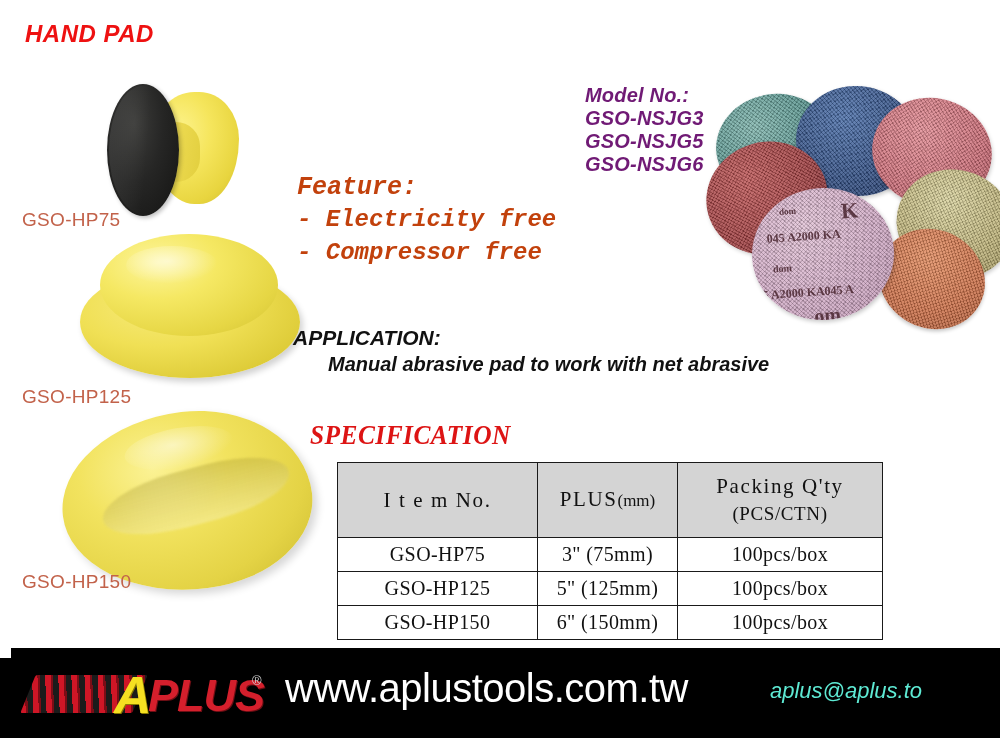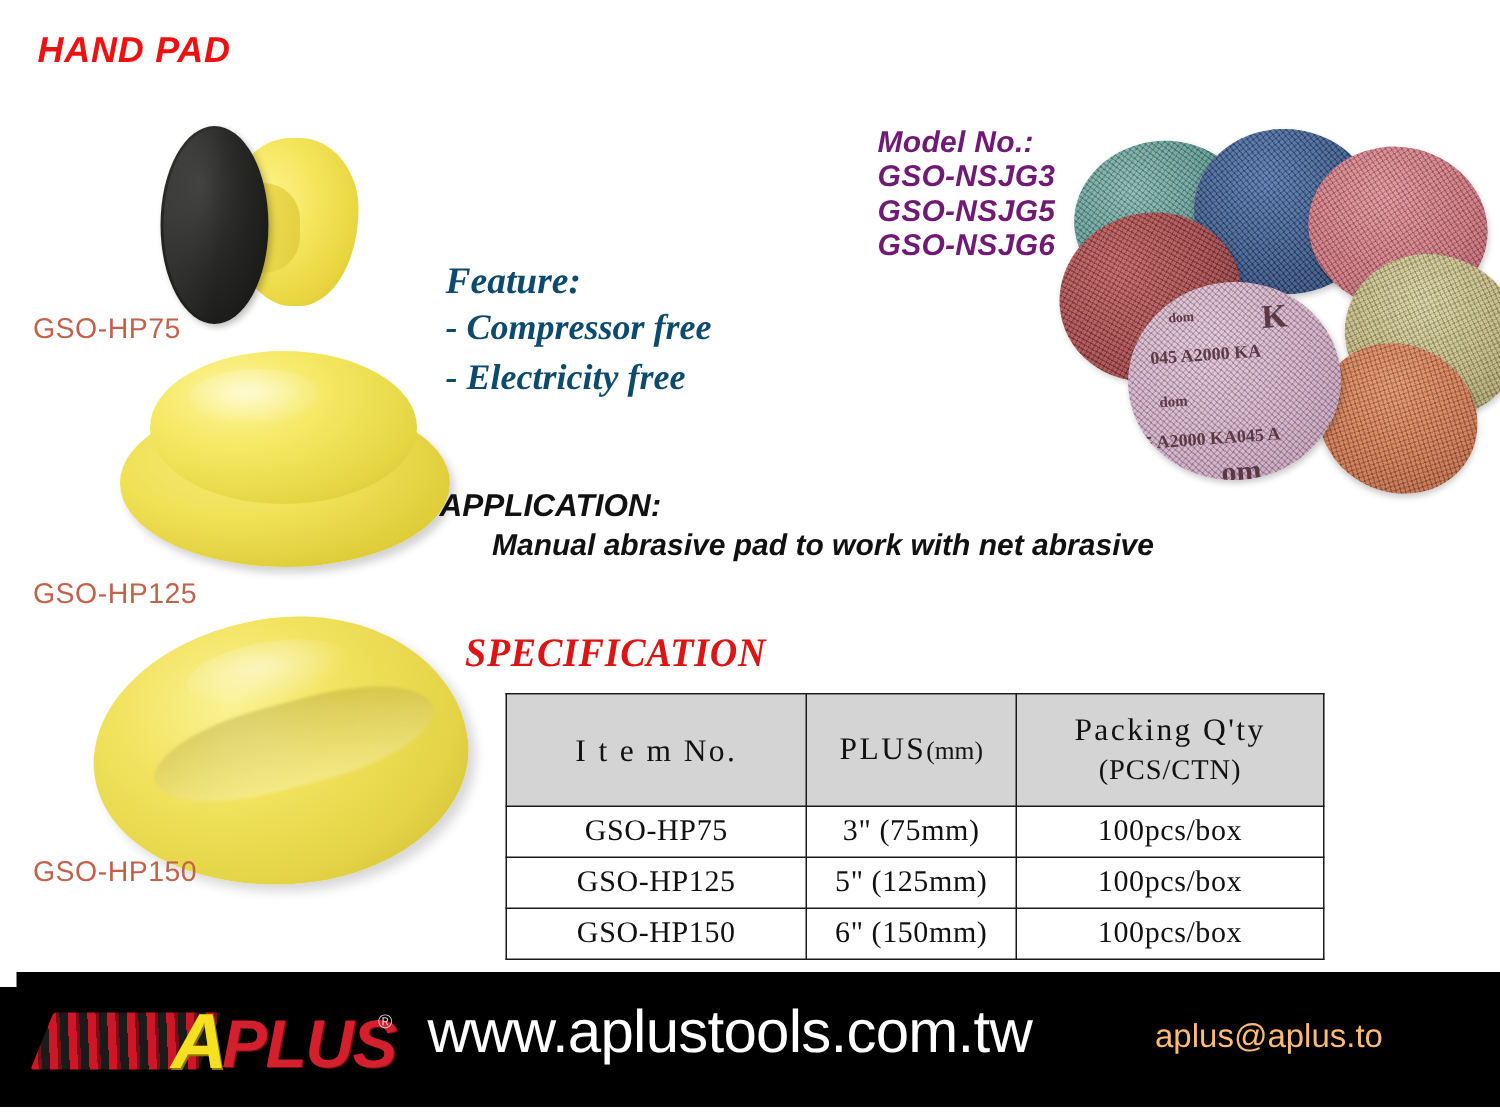--- a/index.html
+++ b/index.html
@@ -95,22 +95,22 @@
     letter-spacing:0.3px;white-space:nowrap;
   }
   .lab75{left:22px;top:209px;}
   .lab125{left:22px;top:386px;}
   .lab150{left:22px;top:571px;}
 
   
   .feature{
     position:absolute;left:297px;top:172px;
     font-style:italic;font-weight:bold;
-    font-family:Liberation Serif, serif;
-    color:#0c4a6e;
+    font-family:Liberation Mono, monospace;
+    color:#c2410c;
   }
   .feature .ft-head{font-size:25px;line-height:31px;}
   .feature .ft-item{font-size:24px;line-height:33px;white-space:nowrap;}
 
   .application{
     position:absolute;left:293px;top:325px;
     font-family:"Liberation Sans",sans-serif;color:#111;
   }
   .application .app-head{
     font-size:21px;font-style:italic;font-weight:bold;line-height:26px;
@@ -251,23 +251,24 @@
   }
 
   .site{
     position:absolute;left:285px;top:18px;
     color:#fff;font-size:40px;
     font-family:"Liberation Sans",sans-serif;
     letter-spacing:-0.5px;white-space:nowrap;
   }
   .mail{
     position:absolute;left:770px;top:30px;
-    color:#fdba74;font-size:22px;
+    color:#5eead4;font-size:22px;
     font-family:"Liberation Sans",sans-serif;
     white-space:nowrap;
+    font-style:italic;
   }
 </style>
 </head>
 <body>
 
 <div class="page">
 
   <div class="title">HAND PAD</div>
 
   <div class="prod hp75">
@@ -287,22 +288,22 @@
 
   <div class="prod hp150">
     <div class="body"></div>
     <div class="groove"></div>
     <div class="gloss"></div>
   </div>
   <div class="prod-label lab150">GSO-HP150</div>
 
   <div class="feature">
     <div class="ft-head">Feature:</div>
+    <div class="ft-item">- Electricity free</div>
     <div class="ft-item">- Compressor free</div>
-    <div class="ft-item">- Electricity free</div>
   </div>
 
   <div class="application">
     <div class="app-head">APPLICATION:</div>
     <div class="app-body">Manual abrasive pad to work with net abrasive</div>
   </div>
 
   <div class="model">
     <div>Model No.:</div>
     <div>GSO-NSJG3</div>

